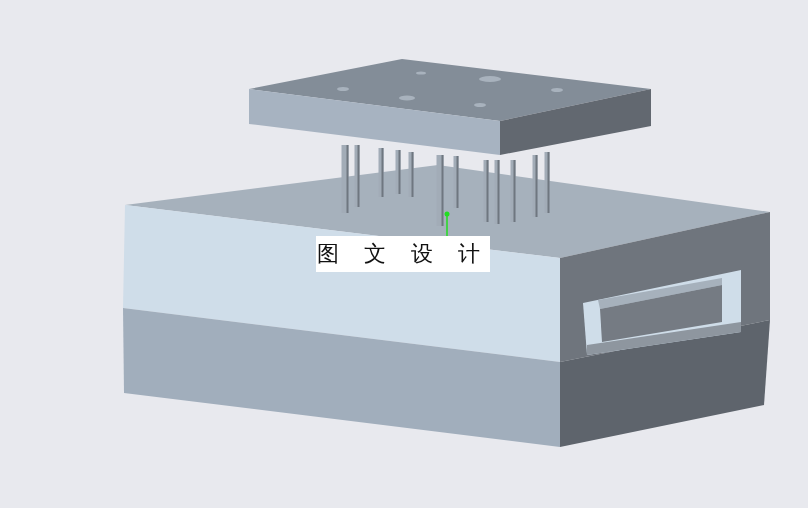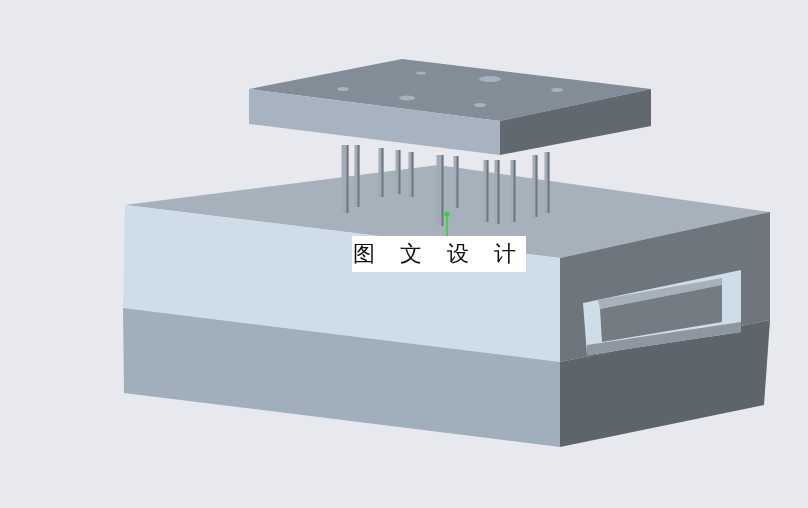--- a/index.html
+++ b/index.html
@@ -12,21 +12,21 @@
       position: relative; width: 808px; height: 508px;
       background: #e8e9ee;
     }
     #scene { position: absolute; left: 0; top: 0; width: 808px; height: 508px; }
     #watermark {
       position: absolute;
       left: 316px; top: 236px; width: 174px; height: 36px;
       background: #ffffff;
       display: flex; align-items: center; justify-content: center;
       font-family: "DejaVu Serif", serif;
-      font-size: 22px; letter-spacing: 9px; color: #111; margin-left: 36px;
+      font-size: 22px; letter-spacing: 9px; color: #111;
     }
   </style>
 </head>
 <body>
 
 <div id="viewport">
   <svg id="scene" viewBox="0 0 808 508" xmlns="http://www.w3.org/2000/svg">
     <g id="parts">
         <polygon points="125,205 438,165 770,212 560,258" fill="#a6b1bc"></polygon>
         <polygon points="125,205 560,258 560,362 123,308" fill="#cfdde9"></polygon>

